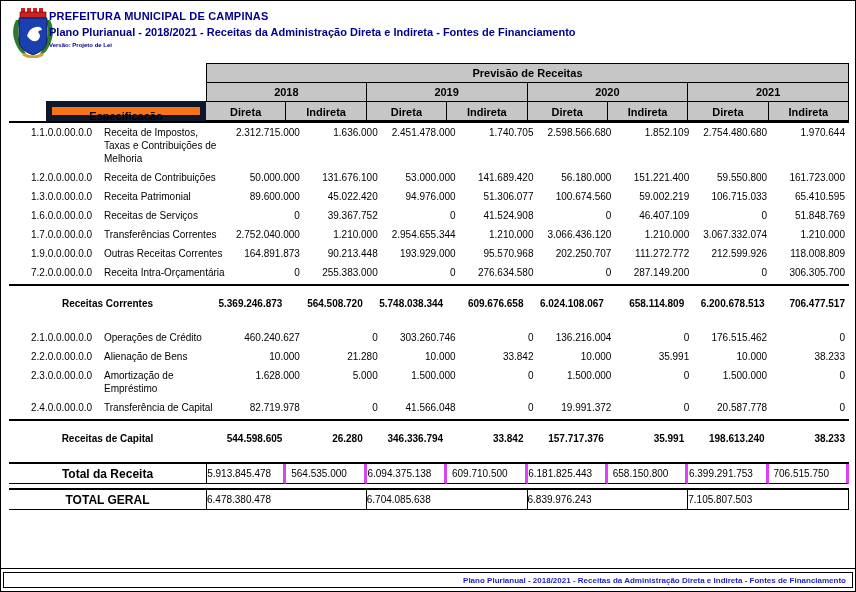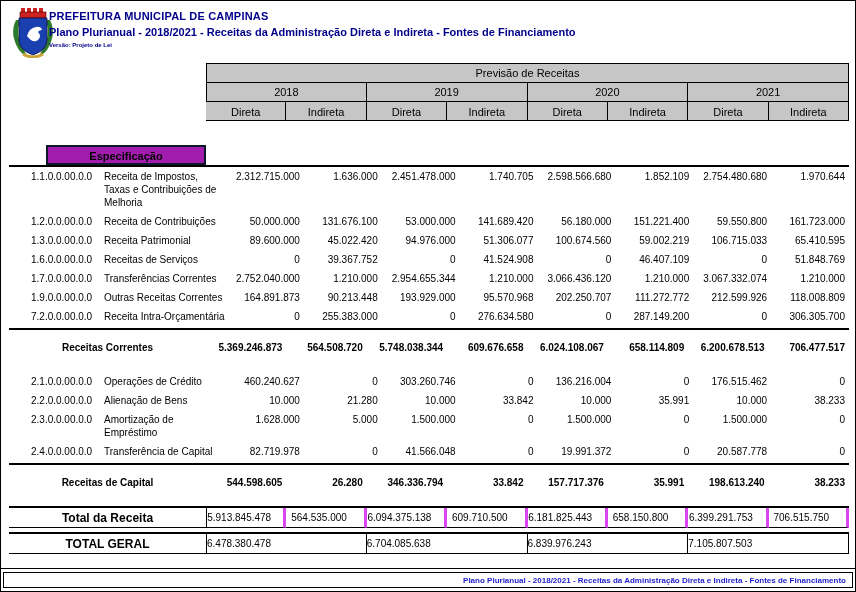--- a/index.html
+++ b/index.html
@@ -13,31 +13,31 @@
   .logo{position:absolute;left:8px;top:3px;width:48px;height:54px;}
   .header-text{position:absolute;left:48px;top:9px;}
   .org{font-size:11px;font-weight:bold;color:#00008B;letter-spacing:.2px;}
   .subtitle{font-size:11px;font-weight:bold;color:#00008B;margin-top:4px;}
   .version{font-size:6px;font-weight:bold;color:#00008B;margin-top:4px;}
   
   .table{margin-left:8px;width:840px;}
   .grid{display:grid;grid-template-columns:72px 125px repeat(8,1fr);}
   .spacer{grid-column:span 2;}
   .hcell{
-    background:#C6C6C6;font-weight:normal;text-align:center;font-size:11px;
+    background:#C6C6C6;font-weight:bold;text-align:center;font-size:11px;
     border-top:1px solid #000;border-right:1px solid #000;box-sizing:border-box;
   }
   .h-top{grid-column:span 8;height:19px;line-height:19px;border-left:1px solid #000;}
   .h-year{grid-column:span 2;height:19px;line-height:19px;}
   .h-year.first{border-left:1px solid #000;}
   .h-sub{height:20px;line-height:20px;border-bottom:1px solid #000;}
   .spec-wrap{grid-column:span 2;display:flex;align-items:flex-end;}
   .spec{
-    margin-left:37px;flex:1;background:#a21caf;border:2px solid #0f172a;box-sizing:border-box;
-    height:20px;line-height:18px;font-weight:bold;text-align:center;font-size:11px;margin-top:44px;
+    margin-left:37px;flex:1;background:#f97316;border:6px solid #0f172a;box-sizing:border-box;
+    height:20px;line-height:18px;font-weight:bold;text-align:center;font-size:11px;
   }
   .thick{height:2px;background:#000;}
   .cell{font-size:10px;line-height:13px;}
   .code{padding-left:2px;white-space:nowrap;}
   .label{padding-left:3px;}
   .num{text-align:right;padding-right:4px;white-space:nowrap;}
   .data-row{padding:3px 0;margin-left:20px;}
   .data-row .cell{align-self:start;}
   .section2{margin-top:7px;}
   .subtotal-row{border-top:2px solid #000;padding:11px 0;font-weight:bold;margin-top:2px;}

